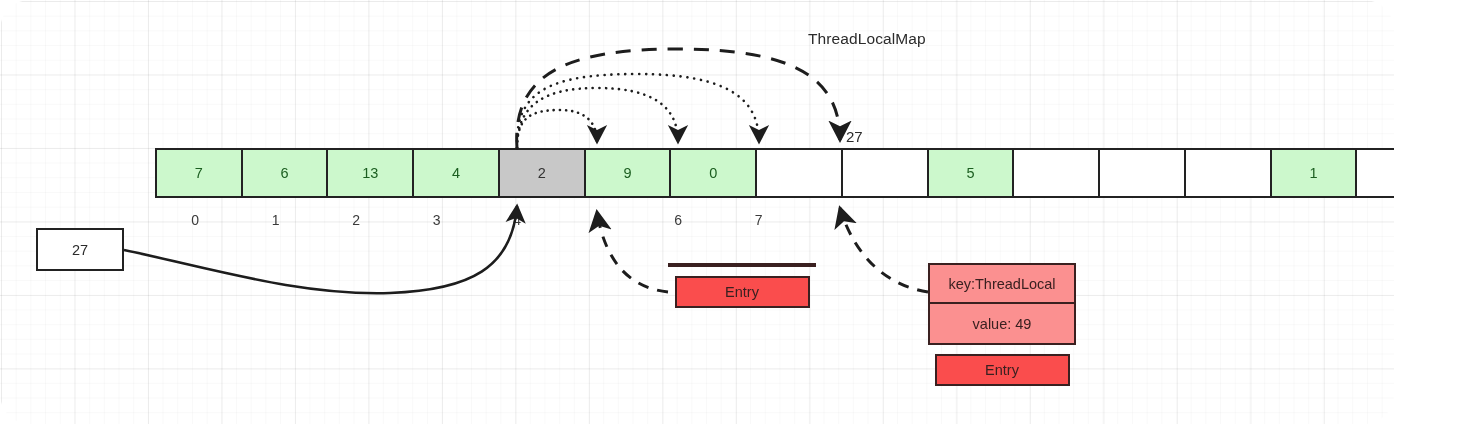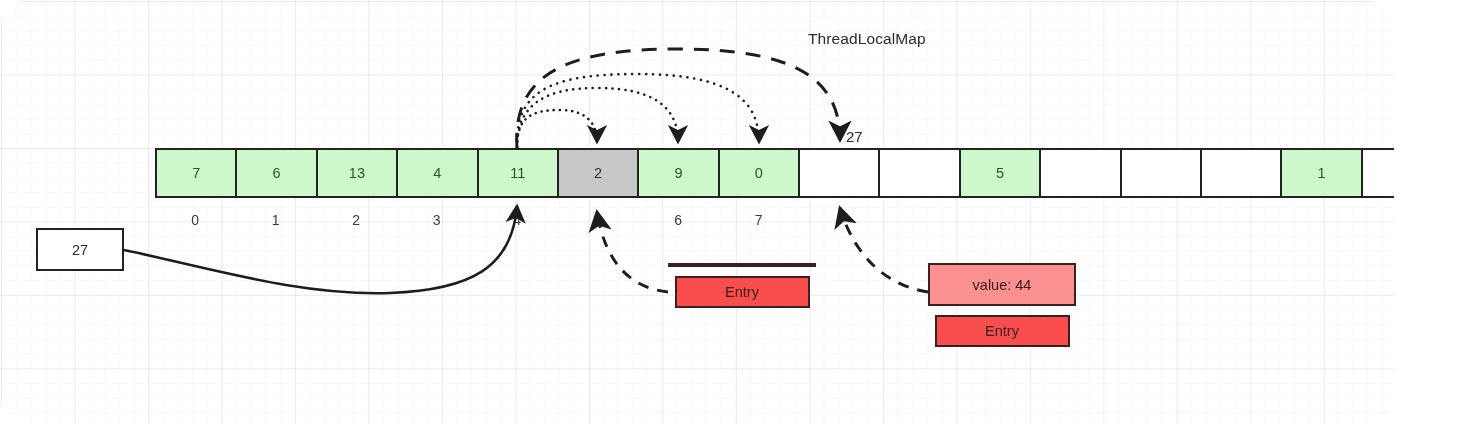--- a/index.html
+++ b/index.html
@@ -154,23 +154,20 @@
       </div>
       <div class="cell green">
         <span>6</span>
       </div>
       <div class="cell green">
         <span>13</span>
       </div>
       <div class="cell green">
         <span>4</span>
       </div>
-      <div class="cell green">
-        <span>11</span>
-      </div>
       <div class="cell gray">
         <span>2</span>
       </div>
       <div class="cell green">
         <span>9</span>
       </div>
       <div class="cell green">
         <span>0</span>
       </div>
       <div class="cell">
@@ -225,21 +222,22 @@
   <div id="idx8-label">27</div>
 
   <div class="entry-card" style="left:668px; top:263px; width:148px;">
     <div class="entry-body">
     </div>
     <div class="entry-foot" style="width:135px;">Entry</div>
   </div>
 
   <div class="entry-card" style="left:928px; top:263px; width:148px;">
     <div class="entry-body">
-      <div class="entry-line">value: 44</div>
+      <div class="entry-line top">key:ThreadLocal</div>
+      <div class="entry-line">value: 49</div>
     </div>
     <div class="entry-foot" style="width:135px;">Entry</div>
   </div>
 
   <svg id="overlay" viewBox="0 0 1478 424">
     <defs>
       <marker id="arrowDark" markerWidth="9" markerHeight="9" refX="6.5" refY="4.5" orient="auto" markerUnits="strokeWidth">
         <path d="M0,0.6 L7.5,4.5 L0,8.4 L1.9,4.5 Z" fill="#1d1d1d"></path>
       </marker>
       <marker id="arrowDark2" markerWidth="9" markerHeight="9" refX="6.5" refY="4.5" orient="auto" markerUnits="strokeWidth">

